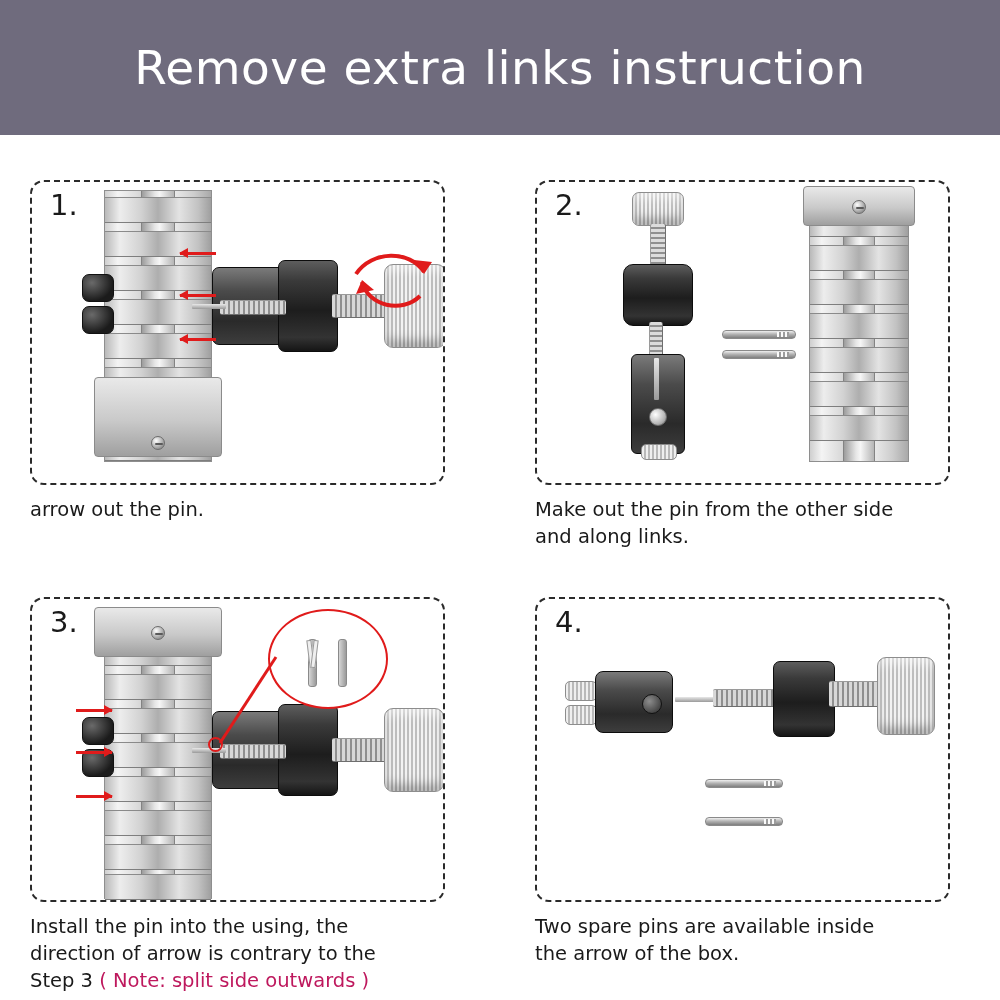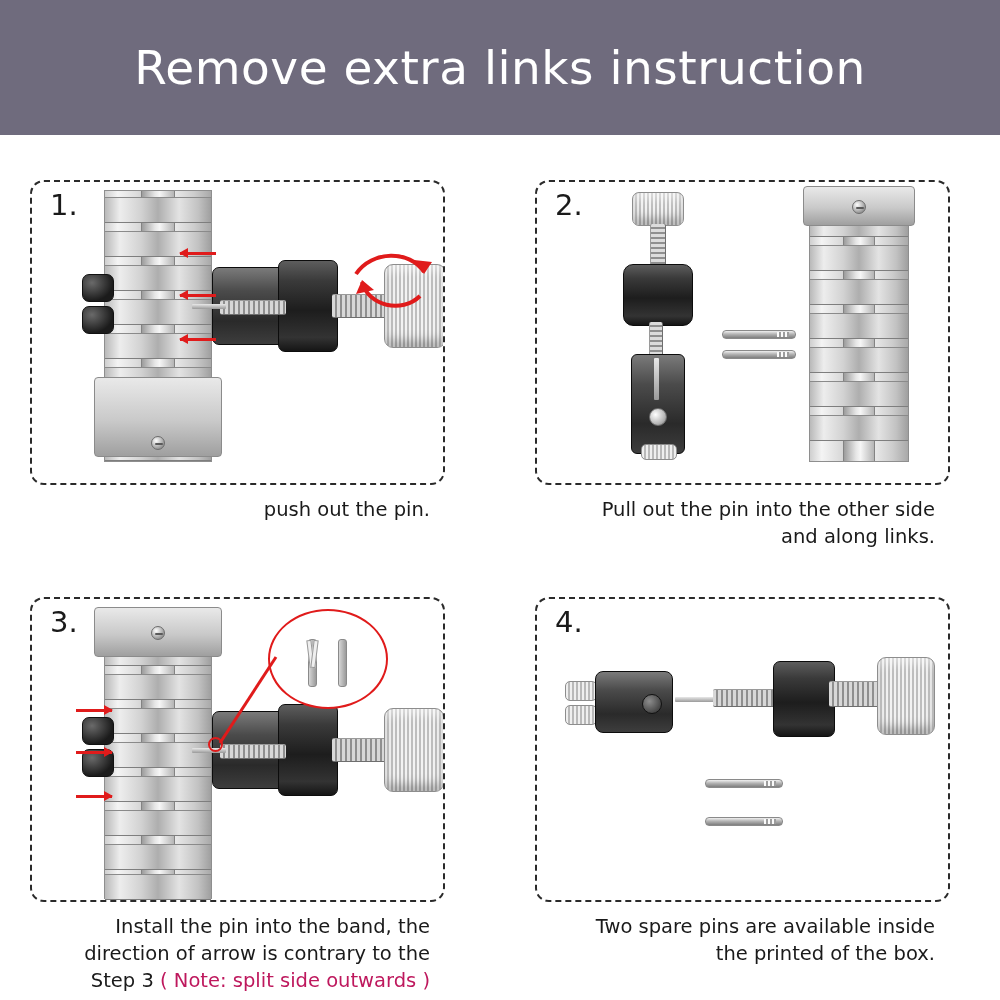--- a/index.html
+++ b/index.html
@@ -3,21 +3,21 @@
 <meta charset="utf-8">
 <style>
   * { box-sizing: border-box; }
   html, body { margin: 0; padding: 0; }
   body {
     width: 1000px; height: 1000px;
     background: #ffffff;
     font-family: "DejaVu Sans", sans-serif;
     overflow: hidden;
   }
-  .page { position: relative; width: 1000px; height: 740px; text-align: right; }
+  .page { position: relative; width: 1000px; height: 740px; }
 
   
   .header {
     position: absolute; left: 0; top: 0; width: 1000px; height: 135px;
     background: #6f6b7d;
     display: flex; align-items: center; justify-content: center;
   }
   .header-title {
     color: #ffffff;
     font-size: 47px;
@@ -249,21 +249,21 @@
           <svg class="rot-arrow" style="left:312px; top:62px;" width="90" height="90" viewBox="0 0 90 90">
             <path d="M12 30 C 28 6, 66 6, 80 28" stroke="#e01b1b" stroke-width="4" fill="none"></path>
             <polygon points="80,30 70,16 88,18" fill="#e01b1b"></polygon>
             <path d="M18 38 C 24 62, 58 70, 76 52" stroke="#e01b1b" stroke-width="4" fill="none"></path>
             <polygon points="18,36 30,46 12,50" fill="#e01b1b"></polygon>
           </svg>
         </div>
       </div>
 
       <div class="caption">
-        <div>push out the pin.</div>
+        <div>arrow out the pin.</div>
       </div>
     </div>
 
     <div class="step step-2">
       <div class="panel">
         <div class="step-num">2.</div>
 
         <div class="art">
 
           <div class="knob-big" style="left:95px; top:10px; width:52px; height:34px; border-radius:7px;"></div>
@@ -288,21 +288,21 @@
             <div class="band-link" style="top:180px;"></div>
             <div class="band-link" style="top:214px;"></div>
           </div>
           <div class="clasp" style="left:266px; top:4px; width:112px; height:40px;">
             <div class="clasp-screw" style="left:48px; top:13px;"></div>
           </div>
         </div>
       </div>
 
       <div class="caption">
-        <div>Pull out the pin into the other side</div>
+        <div>Make out the pin from the other side</div>
         <div>and along links.</div>
       </div>
     </div>
 
     <div class="step step-3">
       <div class="panel">
         <div class="step-num">3.</div>
 
         <div class="art">
 
@@ -340,21 +340,21 @@
             <div class="split-pin" style="left:68px; top:28px; height:48px; width:9px;"></div>
           </div>
           <div class="mag-target" style="left:176px; top:138px;"></div>
           <svg style="position:absolute; left:182px; top:48px;" width="80" height="100" viewBox="0 0 80 100">
             <line x1="6" y1="96" x2="62" y2="10" stroke="#e01b1b" stroke-width="3"></line>
           </svg>
         </div>
       </div>
 
       <div class="caption">
-        <div>Install the pin into the band, the</div>
+        <div>Install the pin into the using, the</div>
         <div>direction of arrow is contrary to the</div>
         <div>
           <span>Step 3 </span><span class="note">( Note: split side outwards )</span>
         </div>
       </div>
     </div>
 
     <div class="step step-4">
       <div class="panel">
         <div class="step-num">4.</div>
@@ -372,18 +372,18 @@
           <div class="screw-shaft" style="left:292px; top:82px; width:58px; height:26px;"></div>
           <div class="knob-big" style="left:340px; top:58px; width:58px; height:78px;"></div>
 
           <div class="spare-pin" style="left:168px; top:180px; width:78px;"></div>
           <div class="spare-pin" style="left:168px; top:218px; width:78px;"></div>
         </div>
       </div>
 
       <div class="caption">
         <div>Two spare pins are available inside</div>
-        <div>the printed of the box.</div>
+        <div>the arrow of the box.</div>
       </div>
     </div>
 
   </div>
 </div>
 
 </body></html>

